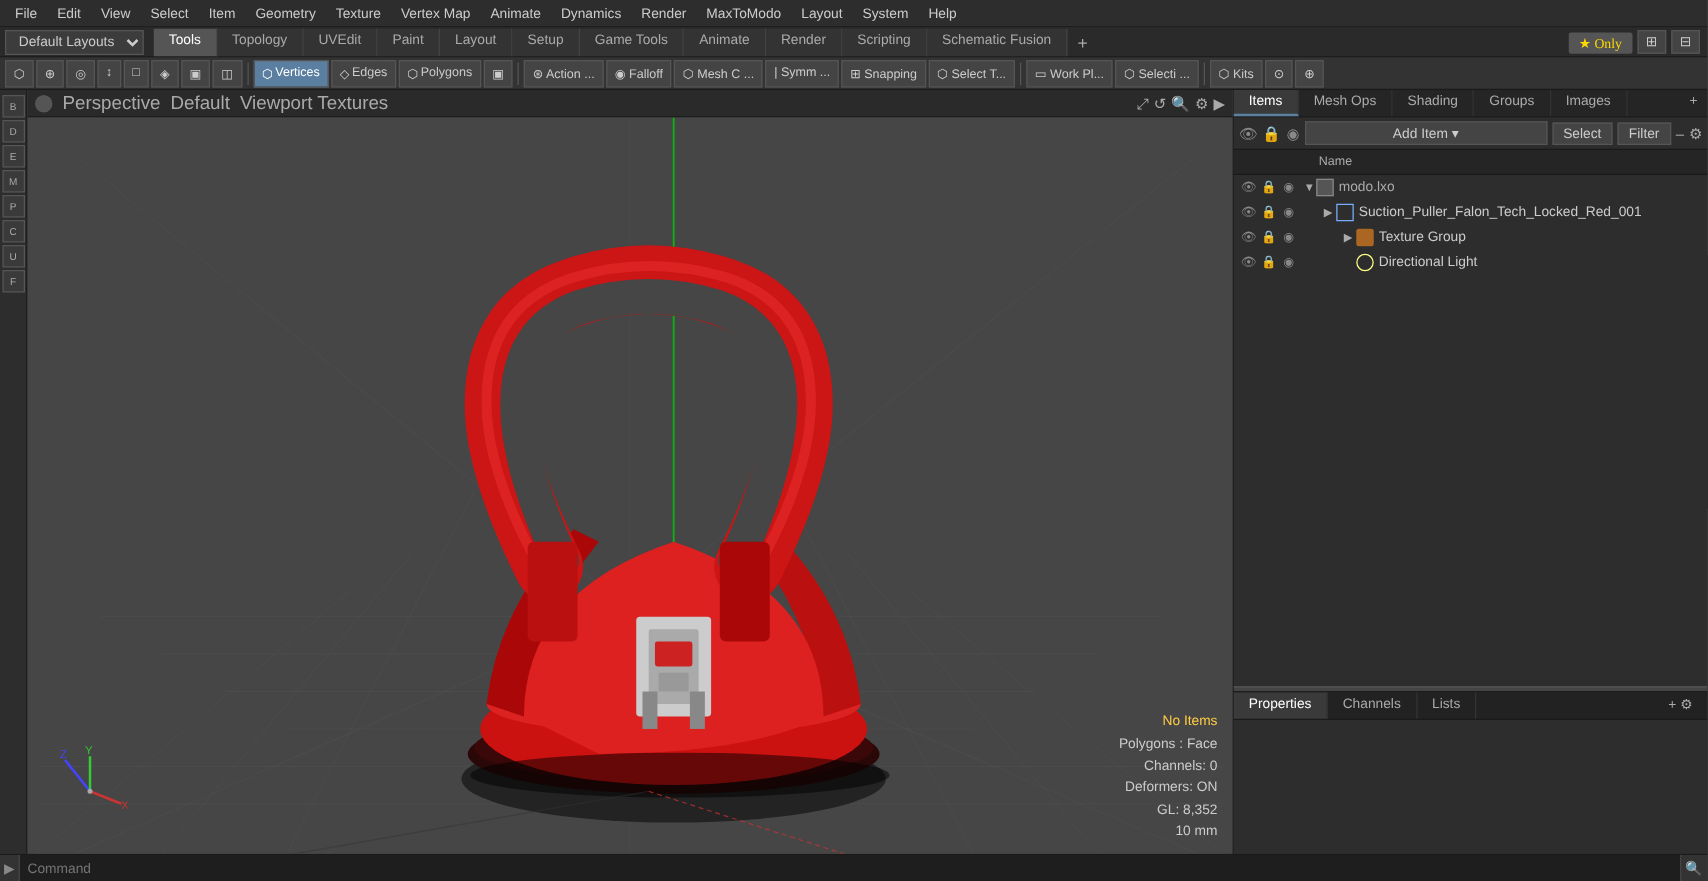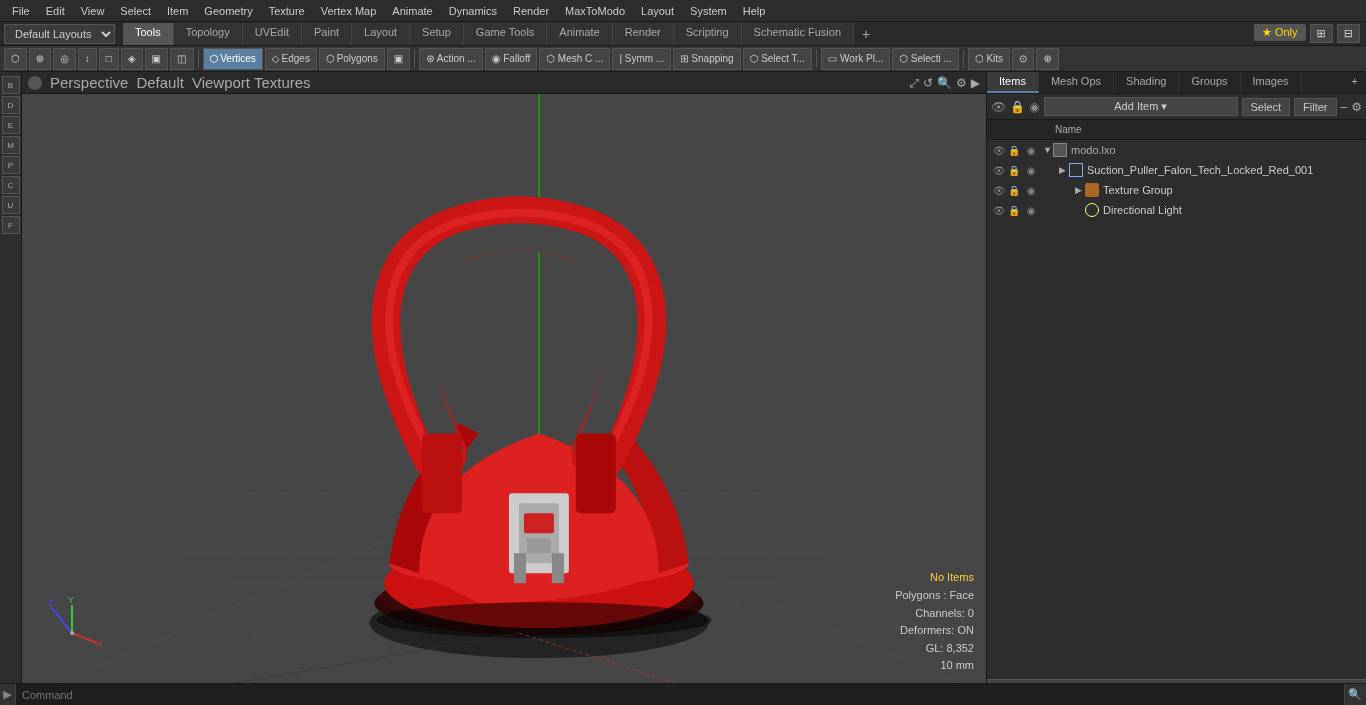--- a/index.html
+++ b/index.html
@@ -9,21 +9,21 @@
     #menu-bar { display: flex; align-items: center; background: #2d2d2d; height: 22px; padding: 0 4px; border-bottom: 1px solid #1a1a1a; text-align: right; }
     .menu-item { padding: 2px 8px; cursor: pointer; color: #ccc; font-size: 11px; }
 
     
     #layout-bar { display: flex; align-items: center; background: #2a2a2a; height: 24px; border-bottom: 1px solid #1a1a1a; }
     #layout-dropdown { background: #3c3c3c; color: #ccc; border: 1px solid #555; padding: 1px 6px; font-size: 11px; height: 20px; margin-left: 4px; }
     .layout-tabs { display: flex; margin-left: 8px; }
     .layout-tab { padding: 3px 12px; font-size: 11px; color: #aaa; cursor: pointer; border-right: 1px solid #444; background: #333; }
     .layout-tab.active { background: #555; color: #fff; }
     .layout-plus { padding: 3px 8px; color: #aaa; cursor: pointer; font-size: 14px; }
-    .layout-right { margin-left: auto; display: flex; align-items: flex-start; gap: 4px; padding-right: 6px; }
+    .layout-right { margin-left: auto; display: flex; align-items: flex-end; gap: 4px; padding-right: 6px; font-family: Liberation Serif, serif; }
     .star-btn { background: #555; color: #ffd700; padding: 2px 8px; font-size: 11px; cursor: pointer; border-radius: 2px; }
     .layout-icon-btn { background: #444; border: 1px solid #555; color: #ccc; padding: 2px 6px; cursor: pointer; font-size: 11px; }
 
     
     #tool-bar { display: flex; align-items: center; background: #333; height: 26px; border-bottom: 1px solid #1a1a1a; padding: 0 4px; gap: 2px; flex-wrap: nowrap; overflow: hidden; }
     .tool-btn { background: #444; border: 1px solid #555; color: #ccc; padding: 2px 6px; font-size: 10px; cursor: pointer; white-space: nowrap; height: 22px; display: flex; align-items: center; gap: 2px; }
     .tool-btn.active { background: #5a7fa0; color: #fff; }
     .tool-separator { width: 1px; background: #555; height: 18px; margin: 0 2px; }
 
     
@@ -392,20 +392,34 @@
         <div style="width:4px;"></div>
         <span style="width:32px;display:inline-block;"></span>
         <span style="font-size:9px;color:#aaa;width:10px;"></span>
         <span style="display:inline-block;width:14px;height:14px;border:1px solid #ffff88;background:transparent;border-radius:50%;margin-right:4px;vertical-align:middle;"></span>
         <span style="font-size:11px;color:#ccc;">Directional Light</span>
       </div>
     </div>
 
     <div id="prop-resize"></div>
 
+    <div id="properties-panel">
+      <div id="properties-tabs">
+        <div class="prop-tab active">Properties</div>
+        <div class="prop-tab">Channels</div>
+        <div class="prop-tab">Lists</div>
+        <div class="prop-plus" style="margin-right:4px;">
+          <span>+</span>
+          <span>⚙</span>
+        </div>
+      </div>
+      <div id="properties-content">
+        
+      </div>
+    </div>
   </div>
 </div>
 
 <div id="bottom-bar">
   <div id="bottom-arrow">▶</div>
   <input id="command-input" type="text" placeholder="Command" style="">
   <div id="command-search">🔍</div>
 </div>
 
 </body></html>

